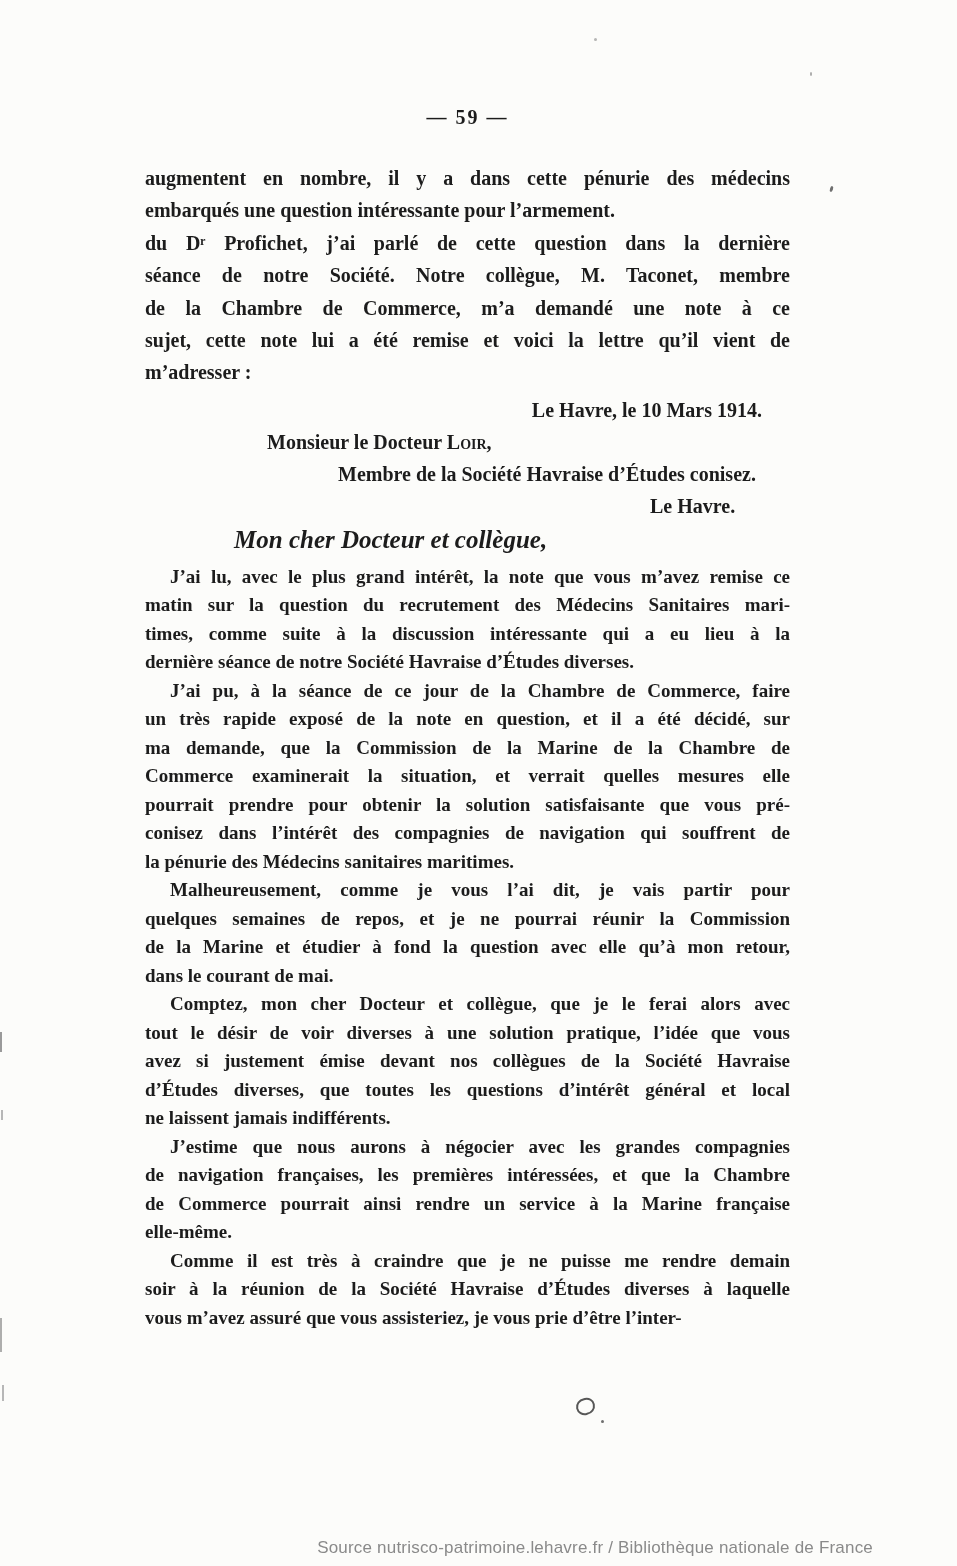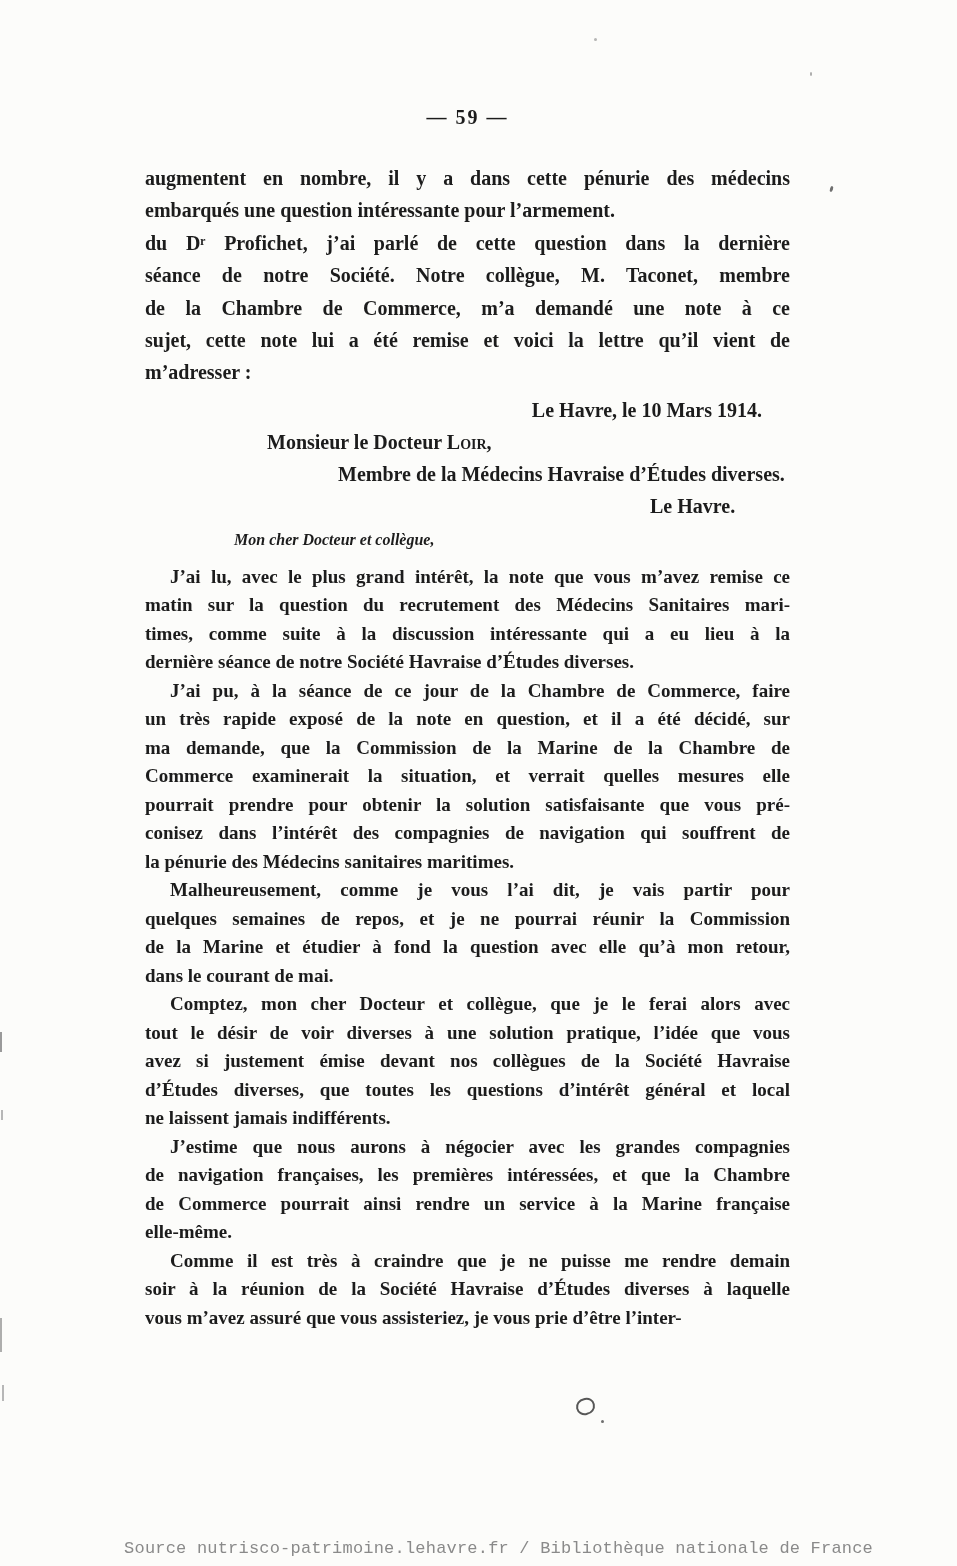--- a/index.html
+++ b/index.html
@@ -33,29 +33,29 @@
     margin-top:5px; line-height:32px;
     text-align:right; padding-right:28px;
     font-size:20px;
   }
   .addr { line-height:32px; font-size:20px; }
   .addr1 { padding-left:122px; }
   .addr2 { padding-left:193px; }
   .addr3 { padding-left:505px; }
   .greeting {
     margin-top:2px; line-height:32px; padding-left:89px;
-    font-style:italic; font-size:16px;
+    font-style:italic; font-size:25px;
   }
   .smallcaps { font-variant:small-caps; }
   .letter { margin-top:7px; font-size:19px; line-height:28.5px; }
   .letter .ind { text-indent:25px; }
   
   .footer {
     position:absolute; right:3px; bottom:8px;
-    font-family:Liberation Mono, monospace;
+    font-family:Liberation Sans, sans-serif;
     font-size:17px; font-weight:normal;
     color:#8a8a8a; letter-spacing:0.2px;
   }
   
   .ring {
     position:absolute; left:576px; top:1398px;
     width:15px; height:13px;
     border:2px solid #3a3a3a; border-radius:50% 45% 50% 48%;
     transform:rotate(-12deg);
     opacity:0.85;
@@ -85,21 +85,21 @@
 
     <div class="sz-a line">du Dʳ Profichet, j’ai parlé de cette question dans la dernière</div>
     <div class="sz-a line">séance de notre Société. Notre collègue, M. Taconet, membre</div>
     <div class="sz-a line">de la Chambre de Commerce, m’a demandé une note à ce</div>
     <div class="sz-a line">sujet, cette note lui a été remise et voici la lettre qu’il vient de</div>
     <div class="sz-a line last">m’adresser :</div>
 
     <div class="dateline">Le Havre, le 10 Mars 1914.</div>
 
     <div class="addr addr1"><span>Monsieur le Docteur </span><span class="smallcaps">Loir,</span></div>
-    <div class="addr addr2">Membre de la Médecins Havraise d’Études diverses.</div>
+    <div class="addr addr2">Membre de la Société Havraise d’Études conisez.</div>
     <div class="addr addr3">Le Havre.</div>
 
     <div class="greeting">Mon cher Docteur et collègue,</div>
 
     <div class="letter">
       <div class="line ind">J’ai lu, avec le plus grand intérêt, la note que vous m’avez remise ce</div>
       <div class="line">matin sur la question du recrutement des Médecins Sanitaires mari-</div>
       <div class="line">times, comme suite à la discussion intéressante qui a eu lieu à la</div>
       <div class="line last">dernière séance de notre Société Havraise d’Études diverses.</div>
 

